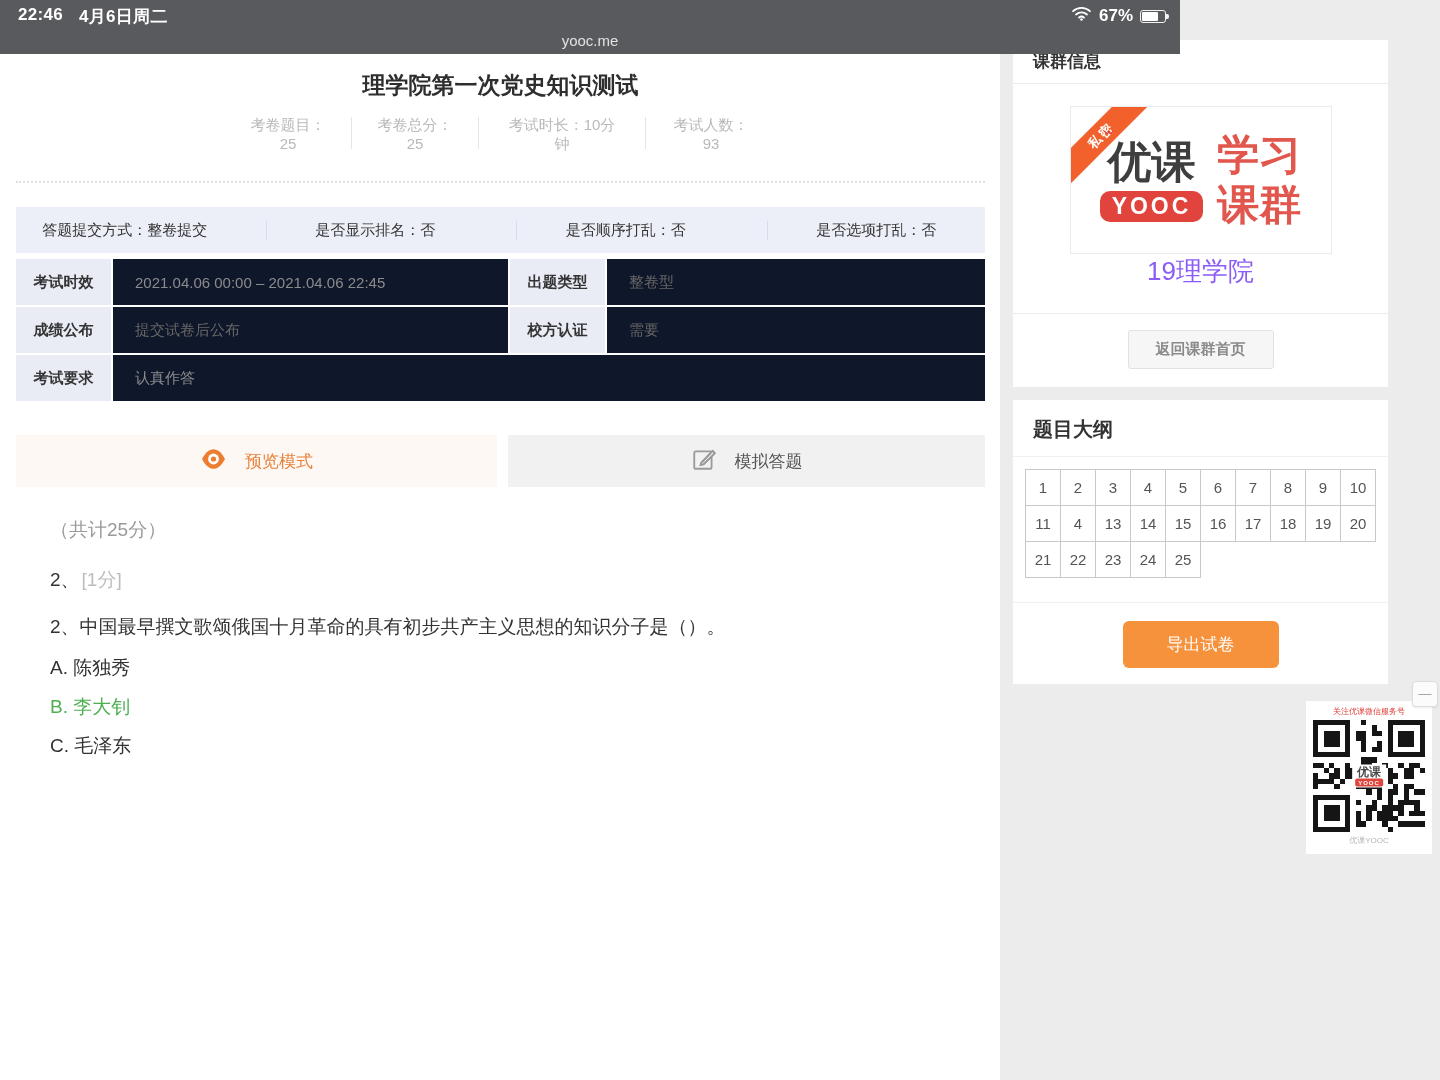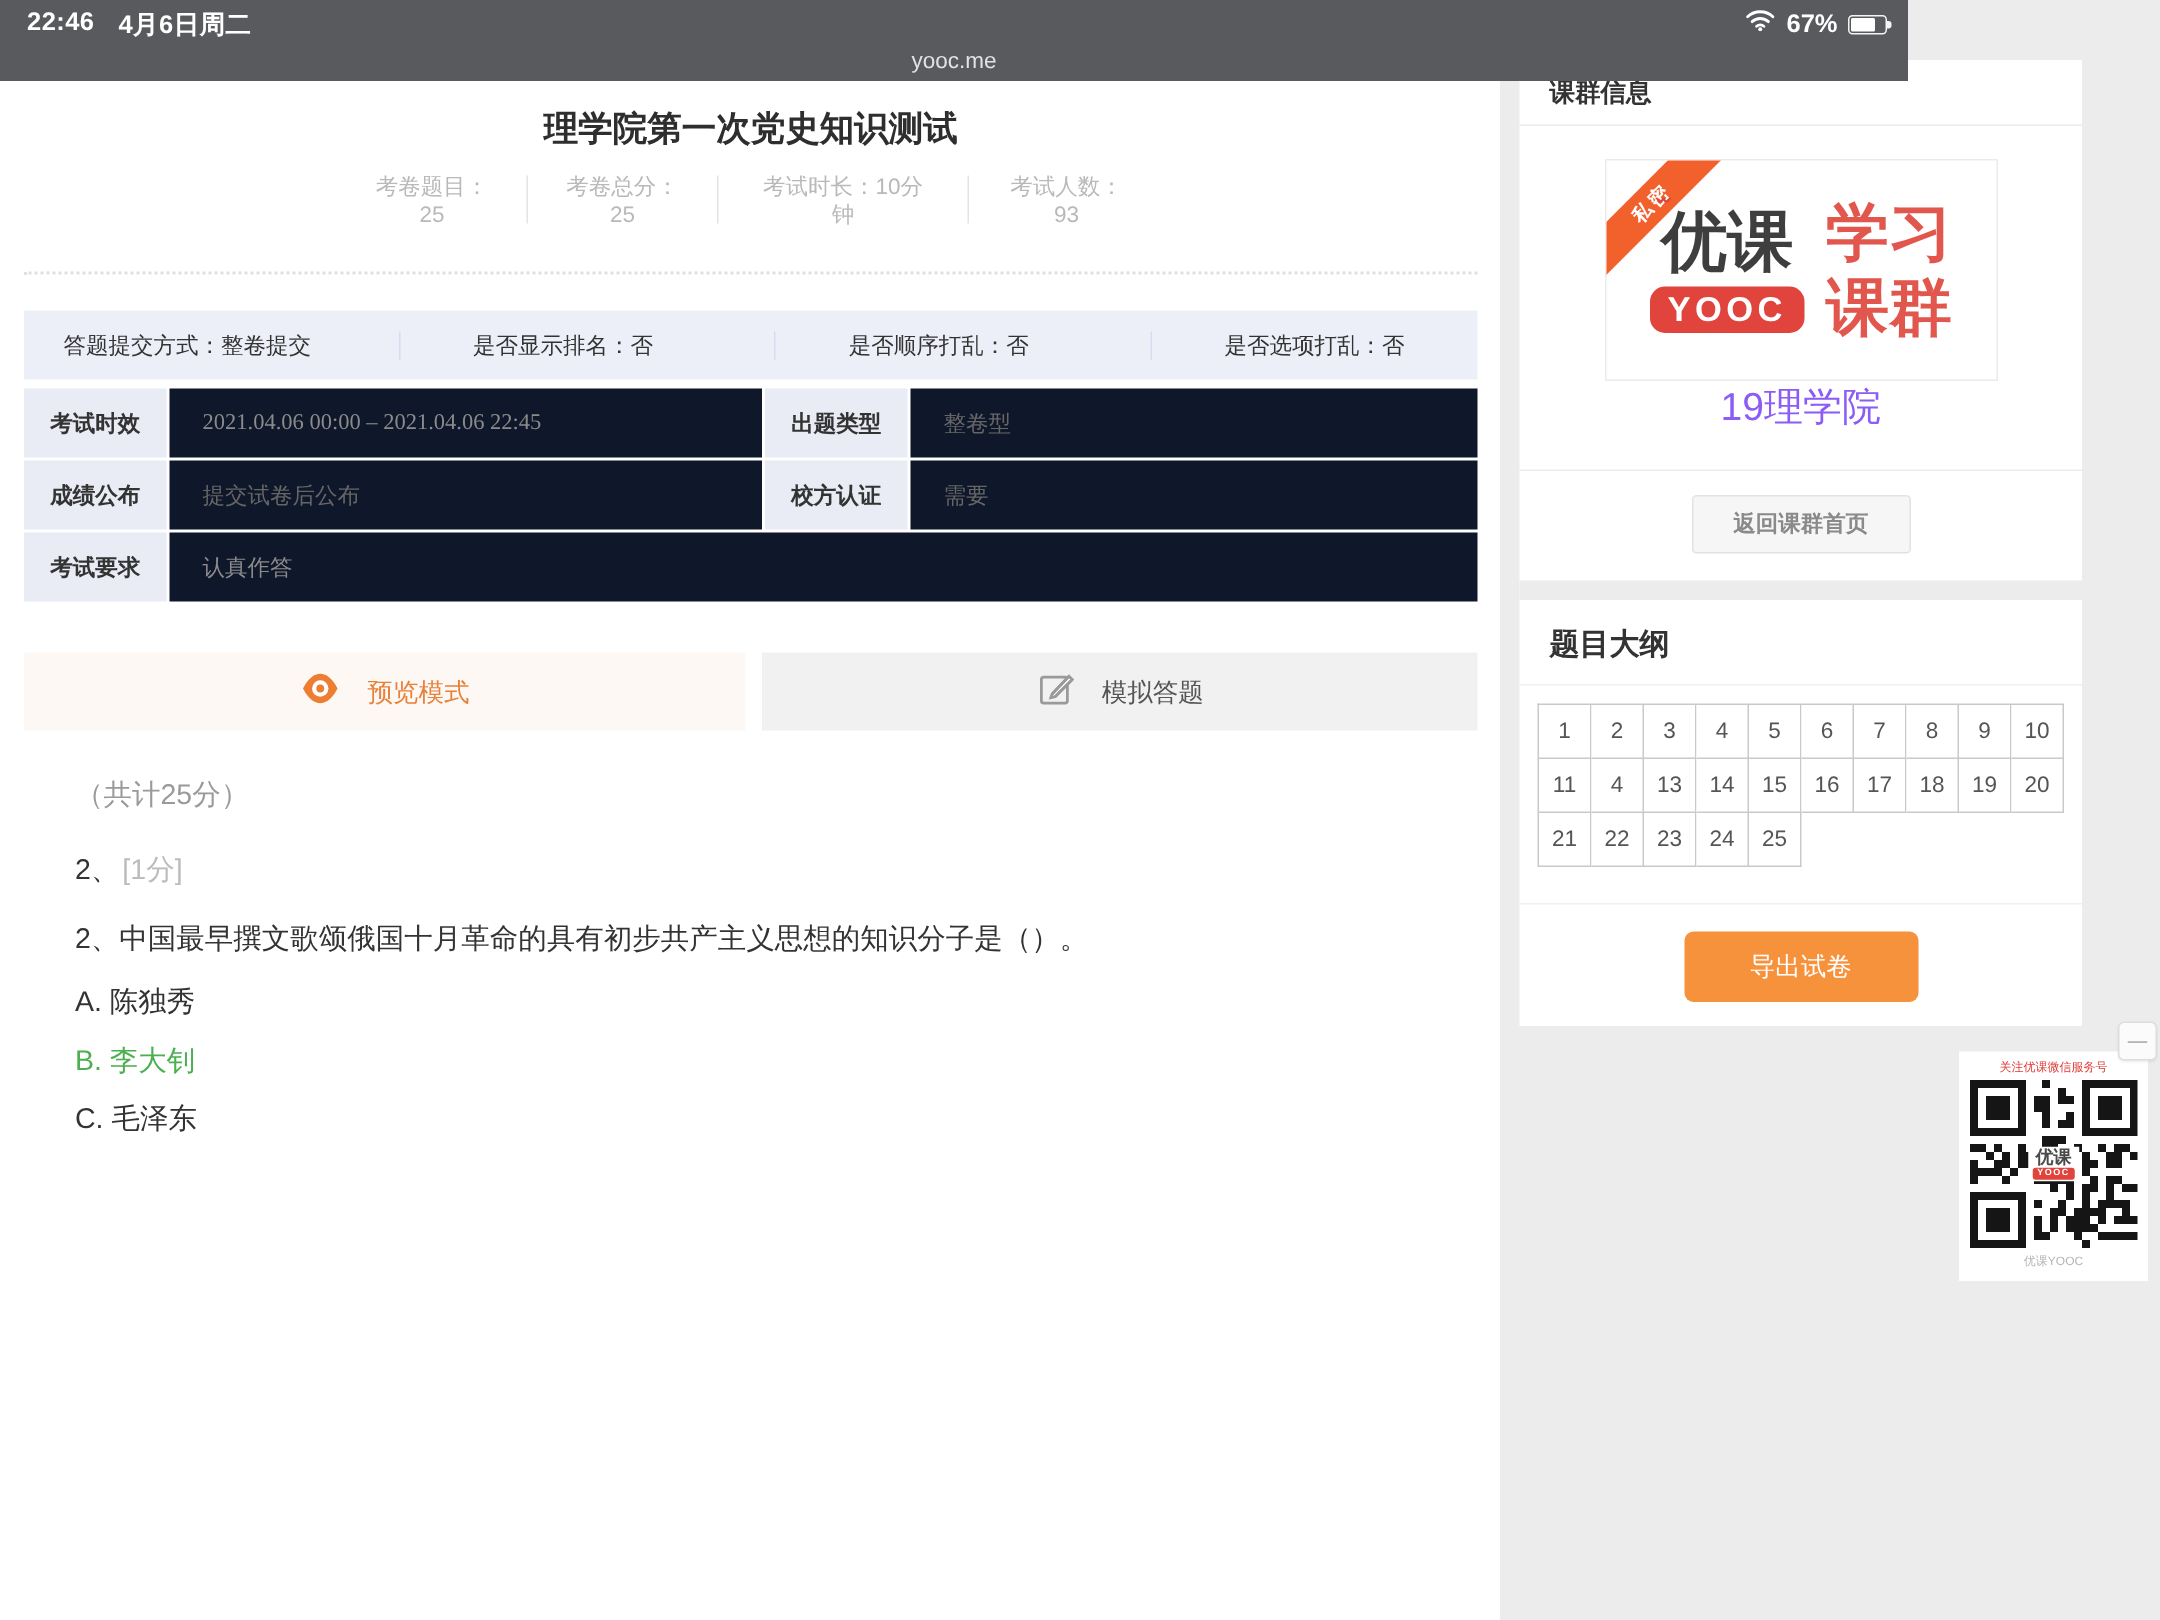--- a/index.html
+++ b/index.html
@@ -1,40 +1,40 @@
 <!DOCTYPE html>
 <html><head>
 <meta charset="utf-8">
 <style>
   * { margin:0; padding:0; box-sizing:border-box; }
   html,body { width:1440px; height:1080px; }
   body { background:#ececec; font-family:"Liberation Sans","DejaVu Sans",sans-serif; color:#333; overflow:hidden; position:relative; }
 
   
-  .statusbar { position:absolute; top:0; left:0; width:1272px; height:54px; background:#595a5e; z-index:30; color:#fff; }
+  .statusbar { position:absolute; top:0; left:0; width:1180px; height:54px; background:#595a5e; z-index:30; color:#fff; }
   .sb-left { position:absolute; left:18px; top:5px; font-size:17px; font-weight:bold; letter-spacing:.3px; display:flex; gap:16px; }
   .sb-right { position:absolute; right:14px; top:6px; display:flex; align-items:center; gap:7px; font-size:17px; font-weight:bold; }
   .battery { width:26px; height:13px; border:1px solid #f4f4f4; border-radius:3px; position:relative; display:inline-block; }
   .battery .fill { position:absolute; left:1px; top:1px; bottom:1px; width:66%; background:#fff; border-radius:1px; }
   .battery .nub { position:absolute; right:-4px; top:3px; width:3px; height:5px; background:#f4f4f4; border-radius:0 2px 2px 0; }
   .sb-url { position:absolute; bottom:5px; left:0; width:100%; text-align:center; font-size:15px; color:#e2e2e2; }
 
   
   .main { position:absolute; left:0; top:54px; width:1000px; min-height:1026px; background:#fff; padding:0 15px 30px 16px; }
   .exam-title { text-align:center; font-size:23px; font-weight:600; color:#2e2e2e; margin-top:16px; }
   .stats { margin-top:14px; display:flex; justify-content:center; align-items:flex-start; color:#b9b9b9; font-size:15px; line-height:19px; }
   .stat { text-align:center; padding:0 2px; }
   .stat-div { border-left:1px solid #e4e4e4; height:32px; margin:2px 22px 0; }
   .dotted-sep { margin-top:28px; border-top:2px dotted #e0e0e0; }
 
   .settings-row { margin-top:24px; display:flex; background:#edeff8; height:46px; align-items:center;gap:32px; }
   .settings-cell { flex:1; text-align:center; font-size:15px; color:#333; font-weight:500; }
   .settings-cell + .settings-cell { border-left:1px solid #d9dbef; }
 
-  .info-table { margin-top:6px;font-family:Liberation Serif, serif; }
+  .info-table { margin-top:6px; }
   .info-row { display:flex; gap:2px; margin-top:2px; height:46px; }
   .cell-label { width:95px; background:#e9ebf5; display:flex; align-items:center; justify-content:center; font-size:15px; font-weight:600; color:#333; flex:none; }
   .cell-value { background:#0f172a; display:flex; align-items:center; padding-left:22px; font-size:15px; color:#8b8b8b; }
   .v1 { width:395px; flex:none; }
   .v2 { flex:1; }
 
   .mode-row { margin-top:34px; display:flex; gap:11px; }
   .mode-btn { height:52px; display:flex; align-items:center; justify-content:center; gap:18px; font-size:17px; cursor:pointer; }
   .preview-btn { width:481px; background:#fdf8f3; color:#e8823b; }
   .simulate-btn { flex:1; background:#f1f1f1; color:#555; }

